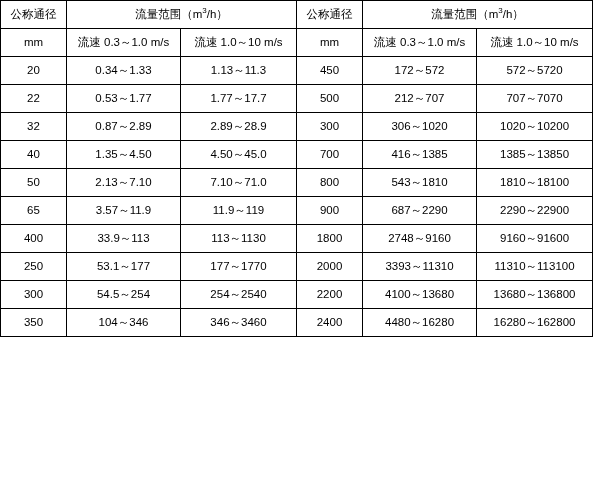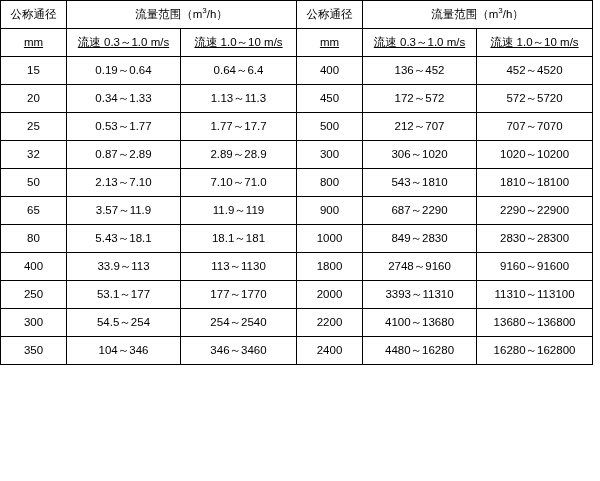--- a/index.html
+++ b/index.html
@@ -38,21 +38,20 @@
     line-height: 1.1;
     white-space: nowrap;
   }
   .hdr-main {
     font-size: 12.5px;
     height: 30px;
   }
   .hdr-sub {
     font-size: 11.5px;
     height: 26px;
-    text-decoration: underline;
   }
   .col-dn { width: 66px; }
   .col-a  { width: 114px; }
   .col-b  { width: 116px; }
   .unit-cell { font-size: 11.5px; }
   .sup {
     font-size: 8px;
     vertical-align: super;
     line-height: 0;
   }
@@ -88,74 +87,66 @@
       <tr>
         <td class="hdr-sub unit-cell">mm</td>
         <td class="hdr-sub">流速 0.3～1.0 m/s</td>
         <td class="hdr-sub">流速 1.0～10 m/s</td>
         <td class="hdr-sub unit-cell">mm</td>
         <td class="hdr-sub">流速 0.3～1.0 m/s</td>
         <td class="hdr-sub">流速 1.0～10 m/s</td>
       </tr>
 
       <tr>
-        <td class="val">15</td>
-        <td class="val">0.19～0.64</td>
-        <td class="val">0.64～6.4</td>
-        <td class="val">400</td>
-        <td class="val">136～452</td>
-        <td class="val">452～4520</td>
-      </tr>
-      <tr>
         <td class="val">20</td>
         <td class="val">0.34～1.33</td>
         <td class="val">1.13～11.3</td>
         <td class="val">450</td>
         <td class="val">172～572</td>
         <td class="val">572～5720</td>
       </tr>
       <tr>
-        <td class="val">25</td>
+        <td class="val">22</td>
         <td class="val">0.53～1.77</td>
         <td class="val">1.77～17.7</td>
         <td class="val">500</td>
         <td class="val">212～707</td>
         <td class="val">707～7070</td>
       </tr>
       <tr>
         <td class="val">32</td>
         <td class="val">0.87～2.89</td>
         <td class="val">2.89～28.9</td>
         <td class="val">300</td>
         <td class="val">306～1020</td>
         <td class="val">1020～10200</td>
+      </tr>
+      <tr>
+        <td class="val">40</td>
+        <td class="val">1.35～4.50</td>
+        <td class="val">4.50～45.0</td>
+        <td class="val">700</td>
+        <td class="val">416～1385</td>
+        <td class="val">1385～13850</td>
       </tr>
       <tr>
         <td class="val">50</td>
         <td class="val">2.13～7.10</td>
         <td class="val">7.10～71.0</td>
         <td class="val">800</td>
         <td class="val">543～1810</td>
         <td class="val">1810～18100</td>
       </tr>
       <tr>
         <td class="val">65</td>
         <td class="val">3.57～11.9</td>
         <td class="val">11.9～119</td>
         <td class="val">900</td>
         <td class="val">687～2290</td>
         <td class="val">2290～22900</td>
-      </tr>
-      <tr>
-        <td class="val">80</td>
-        <td class="val">5.43～18.1</td>
-        <td class="val">18.1～181</td>
-        <td class="val">1000</td>
-        <td class="val">849～2830</td>
-        <td class="val">2830～28300</td>
       </tr>
 
       <tr>
         <td class="val">400</td>
         <td class="val">33.9～113</td>
         <td class="val">113～1130</td>
         <td class="val">1800</td>
         <td class="val">2748～9160</td>
         <td class="val">9160～91600</td>
       </tr>

